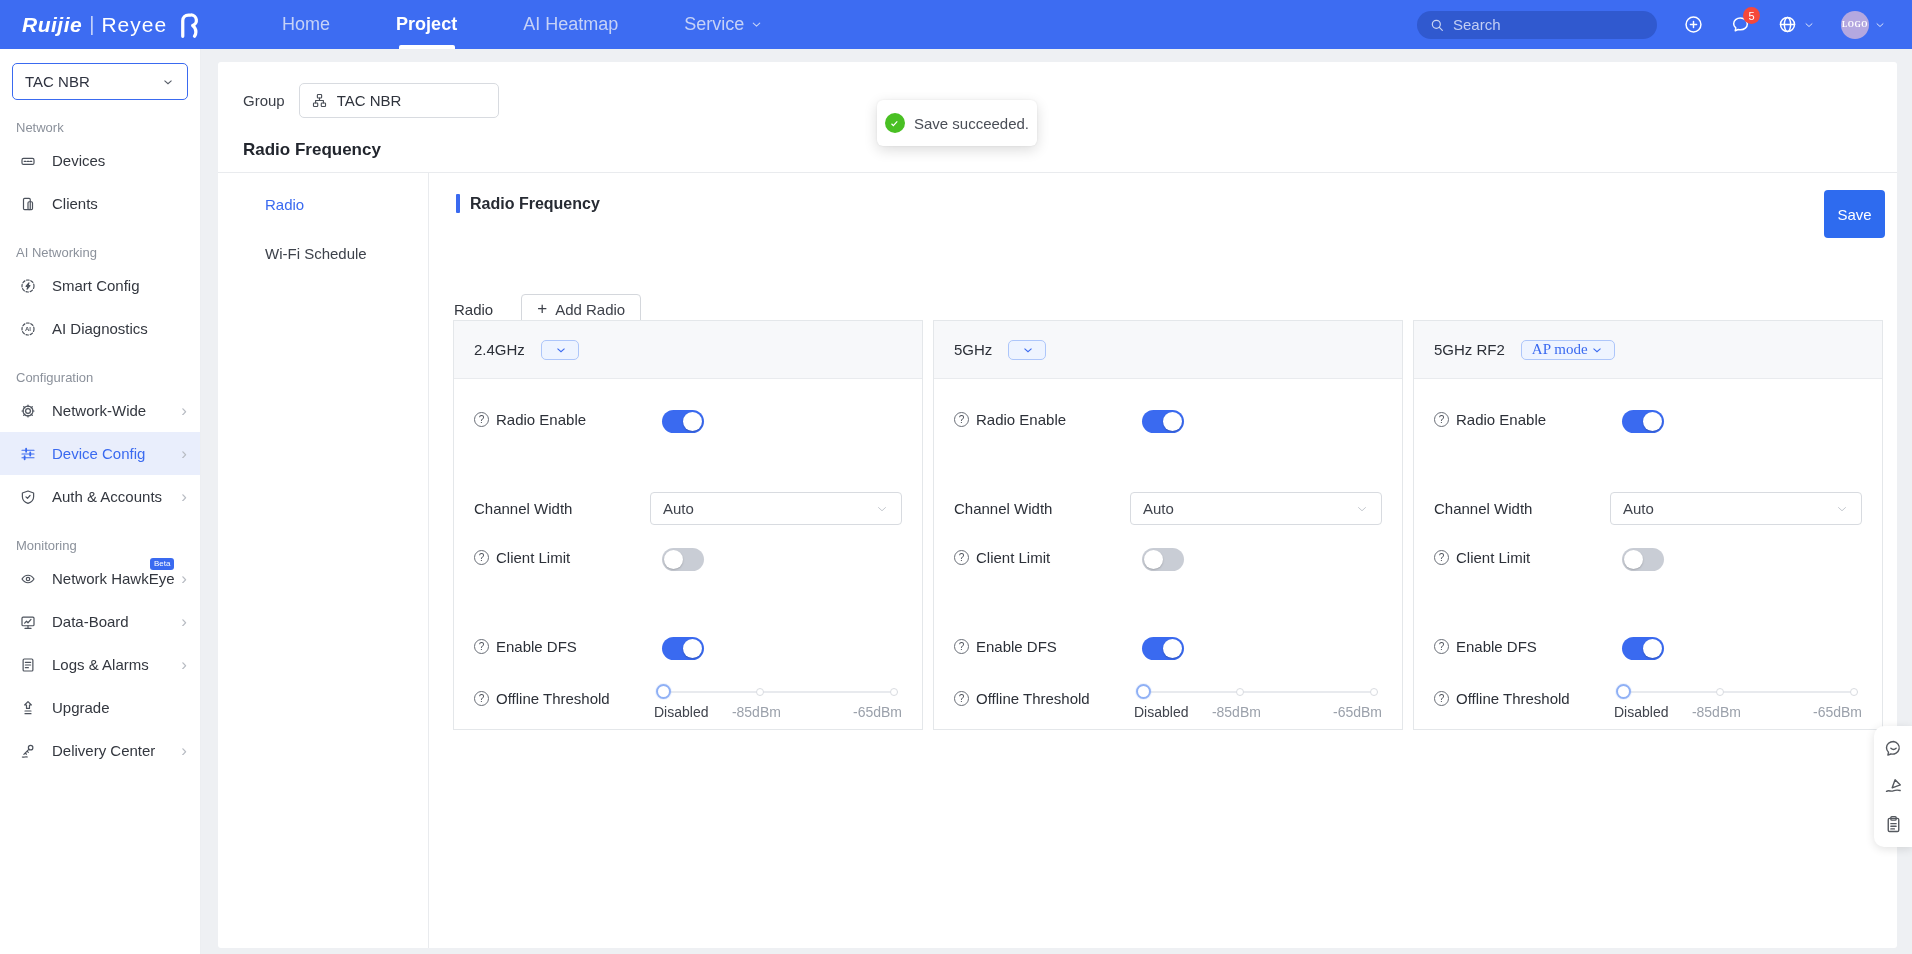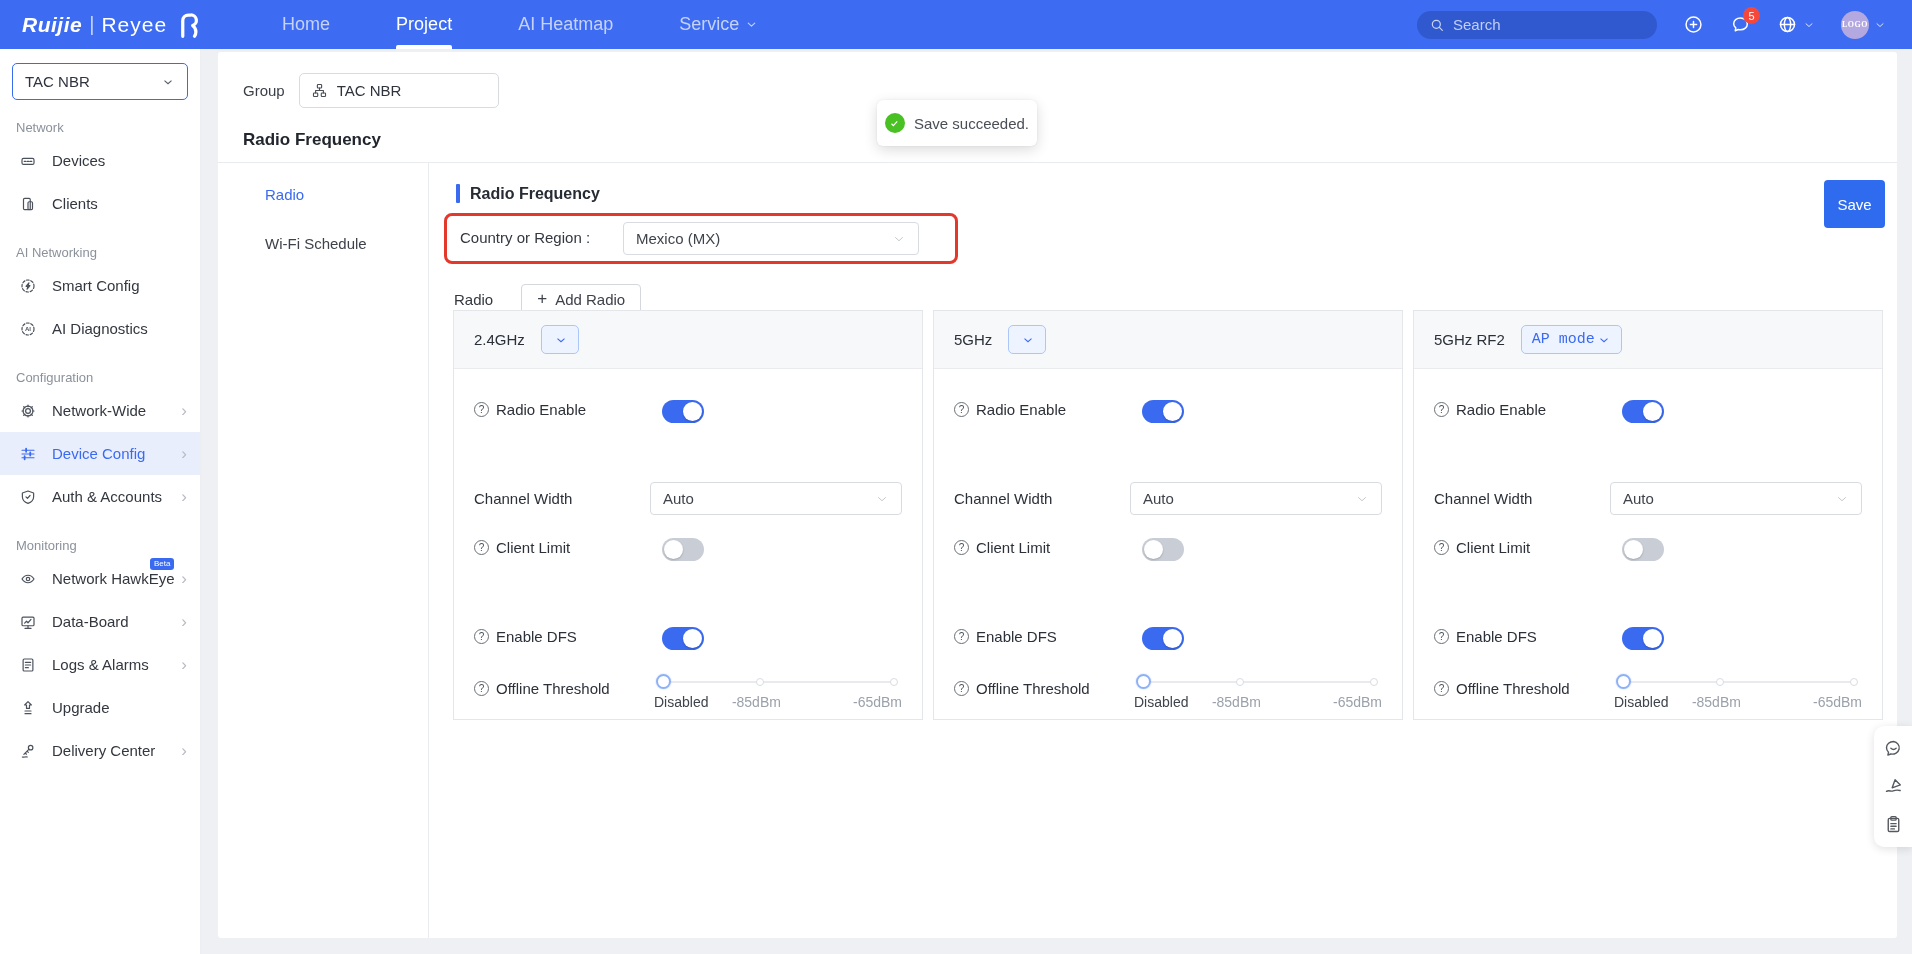--- a/index.html
+++ b/index.html
@@ -15,21 +15,21 @@
 
   
   .navbar{position:absolute;left:0;top:0;width:1912px;height:49px;background:var(--c-navbar);display:flex;align-items:center;z-index:50;}
   .brand{display:flex;align-items:center;margin-left:22px;color:#fff;gap:7px;}
   .brand .ruijie{font-size:21px;font-weight:800;font-style:italic;letter-spacing:.5px;}
   .brand .pipe{opacity:.7;font-weight:300;font-size:20px;}
   .brand .reyee{font-size:21px;font-weight:300;letter-spacing:1px;}
   .brand .rmark svg{width:30px;height:30px;}
   .nav-items{display:flex;margin-left:78px;gap:66px;height:100%;align-items:center;}
   .nav-item{position:relative;height:100%;display:flex;align-items:center;color:#c6d2f7;font-size:18px;cursor:pointer;gap:6px;}
-  .nav-item.active{color:#fff;font-weight:400;}
+  .nav-item.active{color:#fff;font-weight:700;}
   .nav-item.active::after{content:"";position:absolute;left:50%;transform:translateX(-50%);bottom:0;width:56px;height:4px;background:#fff;border-radius:2px 2px 0 0;}
   .nav-item .chev svg{width:13px;height:13px;stroke-width:2;}
   .nav-right{margin-left:auto;display:flex;align-items:center;gap:26px;padding-right:26px;}
   .searchbox{display:flex;align-items:center;gap:8px;width:240px;height:28px;border-radius:14px;background:rgba(13,38,120,.28);padding:0 12px;color:#c9d4f2;}
   .searchbox svg{width:16px;height:16px;stroke:#c9d4f2;fill:none;stroke-width:1.8;}
   .searchbox input{background:transparent;border:none;outline:none;color:#dfe7fb;font-size:15px;width:180px;font-family:inherit;}
   .searchbox input::placeholder{color:#c2cef4;}
   .nav-ico{color:#fff;position:relative;cursor:pointer;}
   .nav-ico svg{width:21px;height:21px;stroke-width:1.7;}
   .nav-badge{position:absolute;top:-7px;right:-9px;min-width:17px;height:17px;border-radius:9px;background:var(--c-badge_red);color:#fff;font-size:11px;display:flex;align-items:center;justify-content:center;padding:0 3px;}
@@ -44,21 +44,21 @@
   .group-select svg{width:14px;height:14px;stroke:#555b66;fill:none;stroke-width:1.8;}
   .side-section-label{font-size:13px;color:#8b919b;margin:20px 0 4px 16px;}
   .side-item{position:relative;height:43px;display:flex;align-items:center;padding-left:19px;gap:15px;font-size:15px;color:#33373f;cursor:pointer;}
   .side-item .ic{color:#4c525c;}
   .side-item .chev-r{position:absolute;right:13px;color:#b8bcc3;font-size:17px;line-height:1;}
   .side-item.active{background:#e9eefc;color:var(--c-accent);}
   .side-item.active .ic{color:var(--c-accent);}
   .side-badge{position:absolute;top:1px;left:150px;background:var(--c-accent);color:#fff;font-size:8px;padding:1px 4px;border-radius:3px;line-height:1.3;}
 
   
-  .panel{position:absolute;left:218px;top:52px;width:1679px;height:886px;background:#fff;border-radius:3px;}
+  .panel{position:absolute;left:218px;top:62px;width:1679px;height:886px;background:#fff;border-radius:3px;}
   .group-row{position:absolute;left:25px;top:21px;display:flex;align-items:center;gap:14px;}
   .group-row .g-label{font-size:15px;color:#3b3f48;}
   .group-box{width:200px;height:35px;border:1px solid #d8dbe0;border-radius:5px;display:flex;align-items:center;gap:9px;padding:0 11px;cursor:pointer;}
   .group-box .ic{color:#4a4f57;}
   .group-box .ic svg{width:17px;height:17px;}
   .group-box span{font-size:15px;color:#2f333c;}
   .page-title{position:absolute;left:25px;top:78px;font-size:17px;font-weight:700;color:#22262e;}
   .hdivider{position:absolute;left:0;top:110px;width:100%;height:1px;background:#e9ebee;}
   .vdivider{position:absolute;left:210px;top:110px;bottom:0;width:1px;background:#e9ebee;}
   .tabs-col{position:absolute;left:0;top:110px;width:210px;}
@@ -78,21 +78,21 @@
   .radio-row{position:absolute;left:25px;top:122px;display:flex;align-items:center;gap:28px;}
   .radio-row .r-label{font-size:15px;color:#33373f;}
   .add-radio-btn{height:30px;border:1px solid #d4d7dc;border-radius:4px;background:#fff;display:flex;align-items:center;gap:8px;padding:0 15px;font-size:15px;color:#3d414a;cursor:pointer;font-family:inherit;}
   .add-radio-btn .plus{font-size:17px;color:#3d414a;}
 
   
   .cards{position:absolute;left:24px;top:148px;display:flex;gap:10px;}
   .card{width:470px;height:410px;border:1px solid #e4e7ea;background:#fff;}
   .card-head{height:58px;background:#f7f8fa;border-bottom:1px solid #e9ebee;display:flex;align-items:center;padding-left:20px;gap:16px;}
   .card-title{font-size:15px;color:#2c3038;}
-  .mode-chip{height:29px;border:1px solid #adc6fa;background:#eef4ff;border-radius:5px;color:var(--c-accent);font-size:15px;display:flex;align-items:center;padding:0 10px;gap:2px;cursor:pointer;font-family:Liberation Mono, monospace;}
+  .mode-chip{height:20px;border:1px solid #adc6fa;background:#eef4ff;border-radius:5px;color:var(--c-accent);font-size:15px;display:flex;align-items:center;padding:0 10px;gap:2px;cursor:pointer;font-family:Liberation Serif, serif;}
   .mode-chip svg{width:14px;height:14px;stroke:var(--c-accent);fill:none;stroke-width:1.8;}
   .card-body{position:relative;height:351px;}
   .row-lbl{position:absolute;left:20px;display:flex;align-items:center;font-size:15px;color:#2c3038;gap:7px;}
   .q{display:inline-flex;width:15px;height:15px;border:1px solid #6a6f78;border-radius:50%;font-size:10px;align-items:center;justify-content:center;color:#4a4f58;flex:0 0 auto;}
   .toggle{position:absolute;left:208px;width:42px;height:23px;border-radius:12px;cursor:pointer;}
   .toggle .knob{position:absolute;top:2px;width:19px;height:19px;border-radius:50%;background:#fff;box-shadow:0 1px 2px rgba(0,0,0,.2);}
   .toggle.on{background:var(--c-accent);}
   .toggle.on .knob{right:2px;}
   .toggle.off{background:var(--c-toggle_off);}
   .toggle.off .knob{left:2px;}
@@ -372,31 +372,20 @@
     <div class="tab-item">Wi-Fi Schedule</div>
   </div>
 
   <div class="content">
     <div class="sec-head">
       <span class="sec-bar"></span>
       <span class="sec-title">Radio Frequency</span>
     </div>
     <button class="save-btn">Save</button>
 
-    <div class="country-box">
-      <span class="country-label">Country or Region :</span>
-      <div class="country-select">
-        <span>Mexico (MX)</span>
-        <span class="sel-chev ic">
-            <svg viewBox="0 0 24 24">
-              <path d="M6 9.5l6 5.5 6-5.5"></path>
-            </svg>
-          </span>
-      </div>
-    </div>
 
     <div class="radio-row">
       <span class="r-label">Radio</span>
       <button class="add-radio-btn">
         <span class="plus">+</span>
         <span>Add Radio</span>
       </button>
     </div>
 
     <div class="cards" id="cards">

